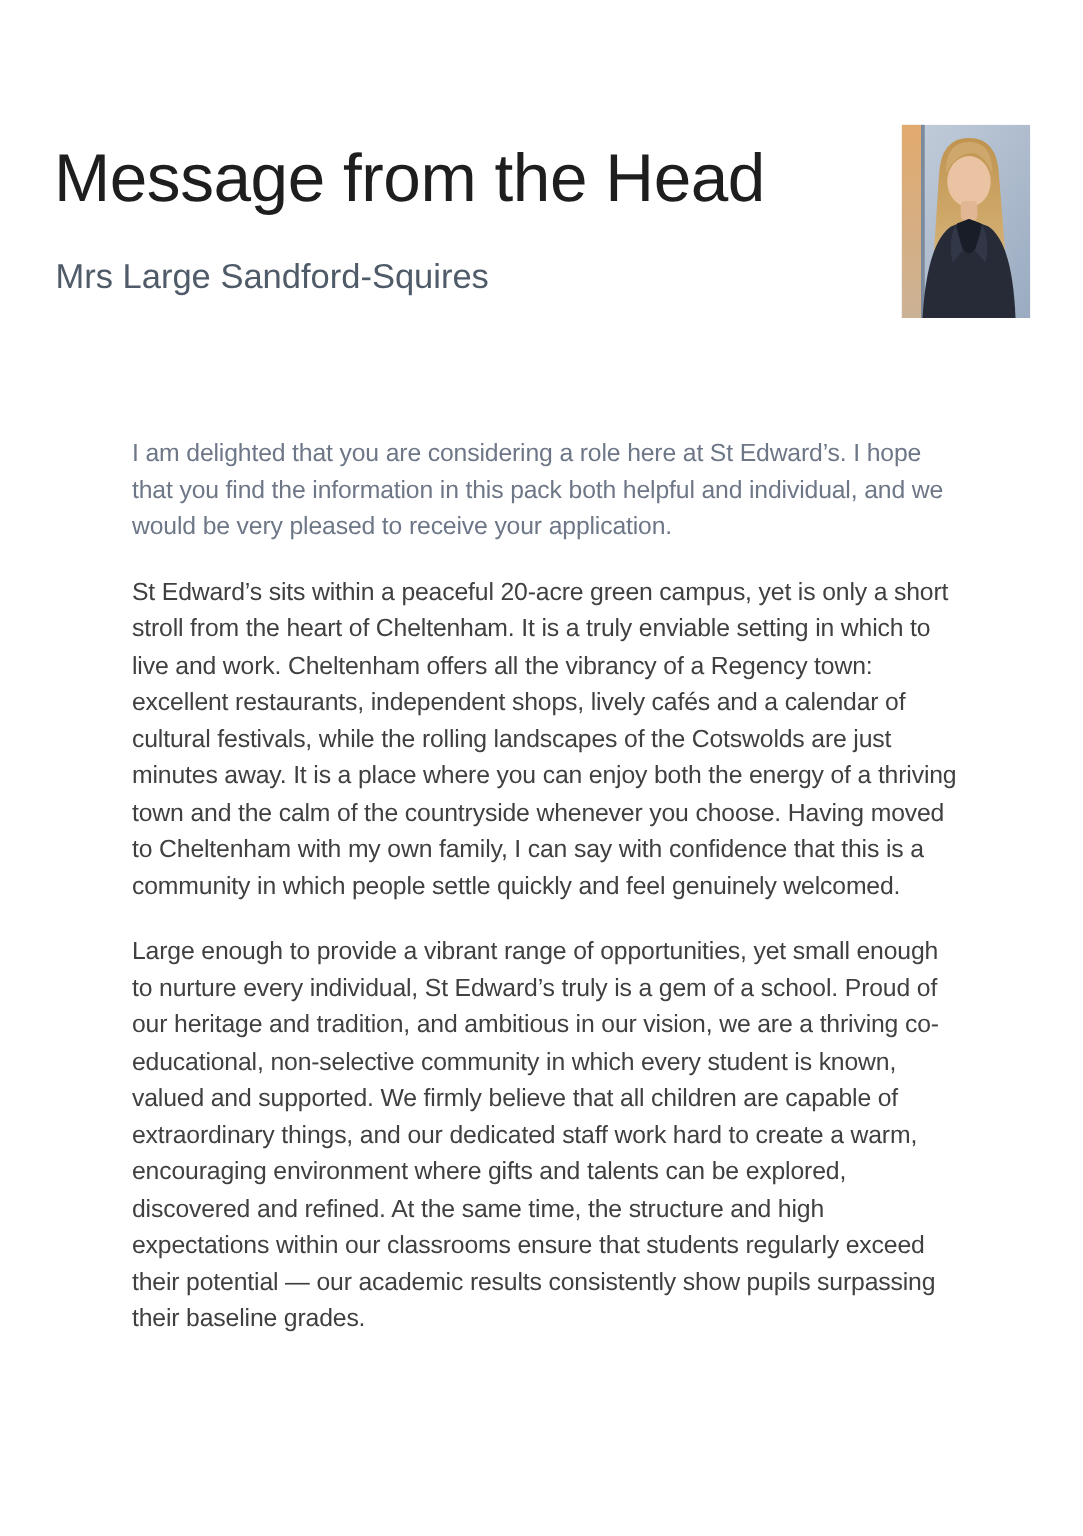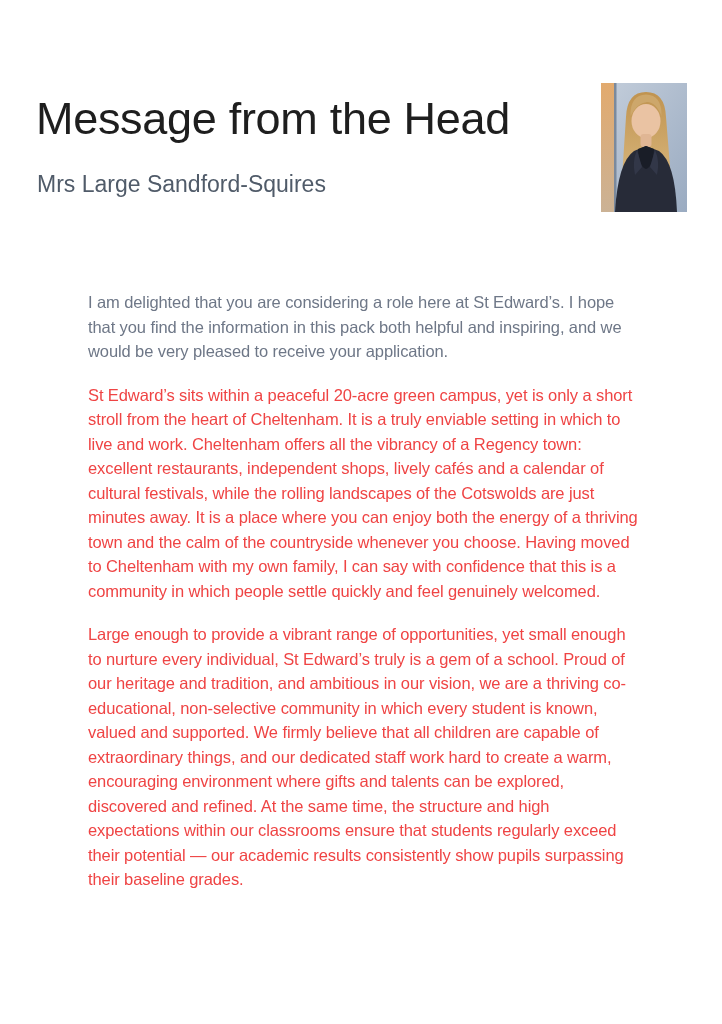--- a/index.html
+++ b/index.html
@@ -49,21 +49,21 @@
   .letter-body {
     position: absolute;
     left: 88px;
     top: 290px;
     width: 552px;
   }
   .para {
     font-size: 16.5px;
     line-height: 24.5px;
     letter-spacing: -0.1px;
-    color: #ef4444;
+    color: #404040;
     margin-bottom: 19px;
   }
   .para.muted {
     color: #6e7787;
   }
 </style>
 </head>
 <body>
 
 <div class="page">
@@ -104,18 +104,18 @@
       <path d="M14 129 Q17 79 33 68 L45 63 L58 68 Q74 79 76 129 Z" fill="#272b38"></path>
 
       <path d="M37 66 L45 63 L53 66 Q52 84 45 86 Q38 84 37 66 Z" fill="#191d27"></path>
 
       <path d="M36 67 L41 84 L34 92 Q31 78 36 67 Z" fill="#323748"></path>
       <path d="M54 67 L49 84 L56 92 Q59 78 54 67 Z" fill="#323748"></path>
     </svg>
   </figure>
 
   <main class="letter-body">
-    <p class="para muted">I am delighted that you are considering a role here at St Edward’s. I hope that you find the information in this pack both helpful and inspiring, and we would be very pleased to receive your application.</p>
+    <p class="para muted">I am delighted that you are considering a role here at St Edward’s. I hope that you find the information in this pack both helpful and individual, and we would be very pleased to receive your application.</p>
     <p class="para">St Edward’s sits within a peaceful 20-acre green campus, yet is only a short stroll from the heart of Cheltenham. It is a truly enviable setting in which to live and work. Cheltenham offers all the vibrancy of a Regency town: excellent restaurants, independent shops, lively cafés and a calendar of cultural festivals, while the rolling landscapes of the Cotswolds are just minutes away. It is a place where you can enjoy both the energy of a thriving town and the calm of the countryside whenever you choose. Having moved to Cheltenham with my own family, I can say with confidence that this is a community in which people settle quickly and feel genuinely welcomed.</p>
     <p class="para">Large enough to provide a vibrant range of opportunities, yet small enough to nurture every individual, St Edward’s truly is a gem of a school. Proud of our heritage and tradition, and ambitious in our vision, we are a thriving co-educational, non-selective community in which every student is known, valued and supported. We firmly believe that all children are capable of extraordinary things, and our dedicated staff work hard to create a warm, encouraging environment where gifts and talents can be explored, discovered and refined. At the same time, the structure and high expectations within our classrooms ensure that students regularly exceed their potential — our academic results consistently show pupils surpassing their baseline grades.</p>
   </main>
 
 </div>
 
 </body></html>

